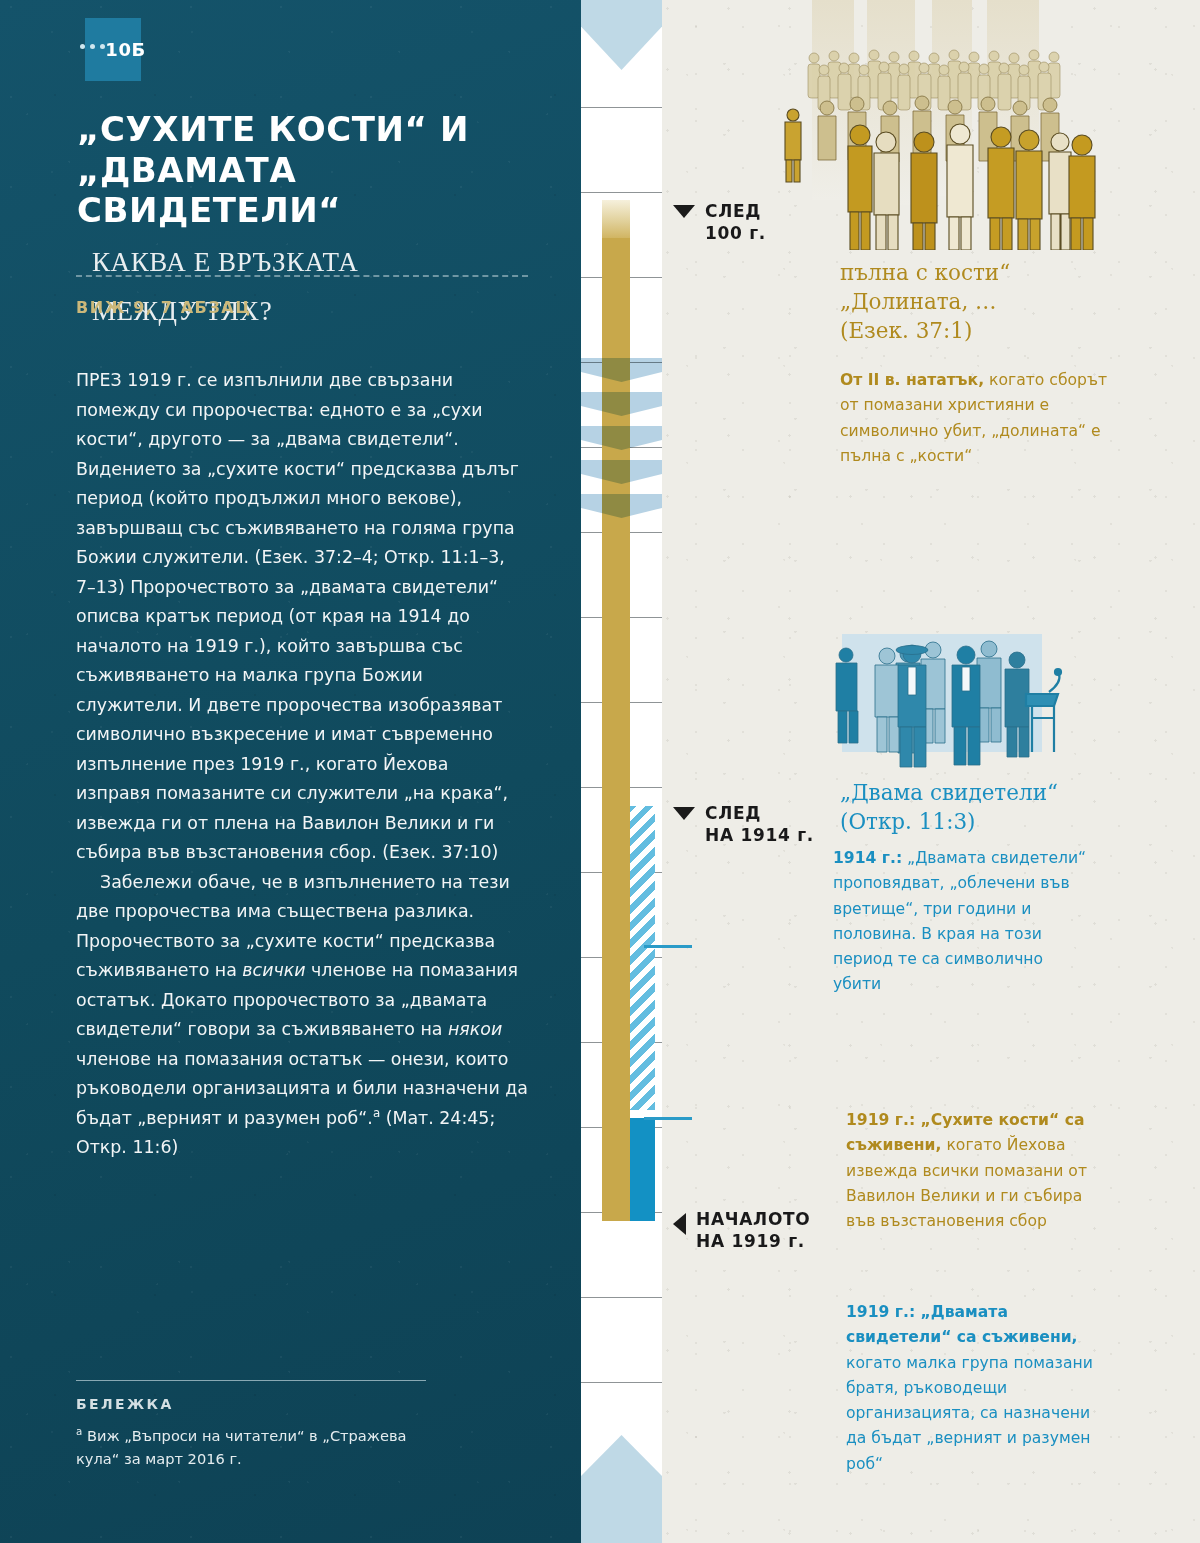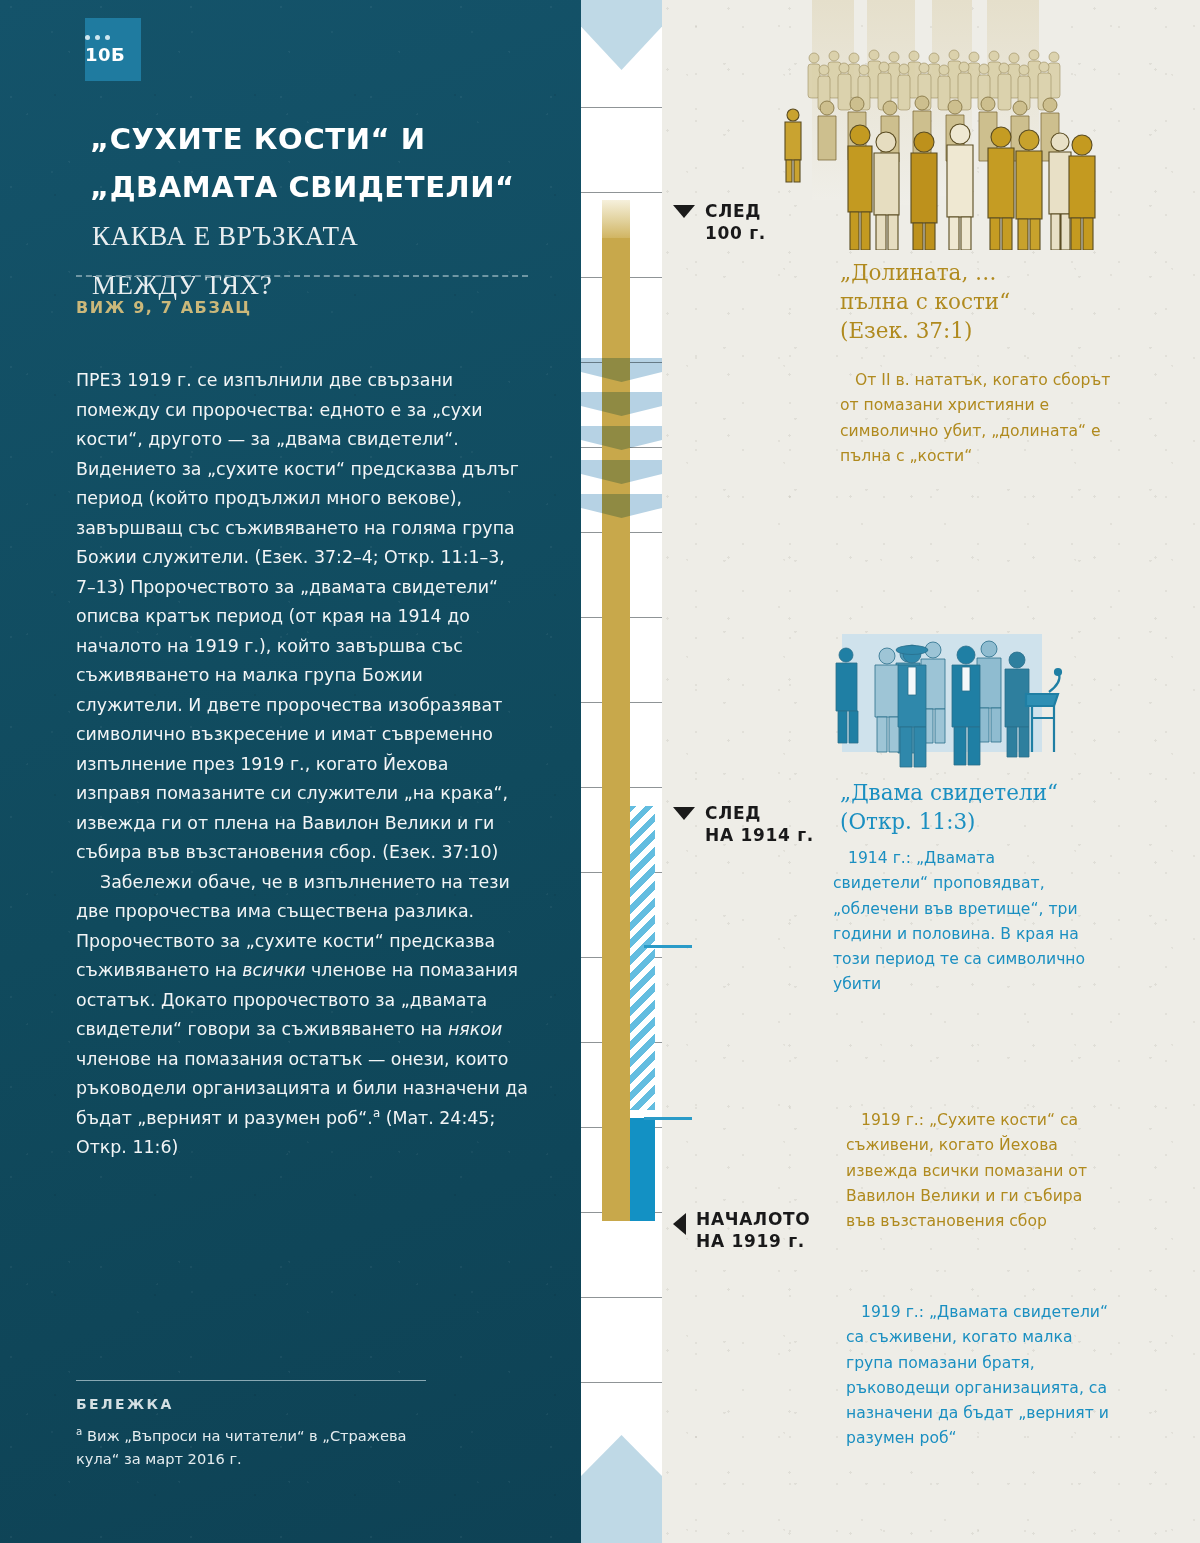--- a/index.html
+++ b/index.html
@@ -21,33 +21,33 @@
       radial-gradient(circle at 63% 47%, rgba(255,255,255,.05) 0 1px, transparent 1px),
       radial-gradient(circle at 81% 72%, rgba(255,255,255,.04) 0 1px, transparent 1px),
       radial-gradient(circle at 21% 88%, rgba(255,255,255,.05) 0 1px, transparent 1px),
       radial-gradient(circle at 55% 95%, rgba(0,0,0,.07) 0 1px, transparent 1px),
       linear-gradient(160deg,#14536a 0%,#104a5d 55%,#0e4255 100%);
     background-size:90px 90px,140px 140px,110px 110px,170px 170px,130px 130px,100px 100px,100% 100%;
   }
   .badge{
     position:absolute;left:85px;top:18px;width:56px;height:63px;
     background:#1f7ba0;
-    display:flex;flex-direction:column;justify-content:center;
+    display:flex;flex-direction:row;align-items:center;justify-content:center;
   }
   .badge .dots{display:flex;gap:5px;margin-bottom:6px;}
   .badge .dots i{width:5px;height:5px;border-radius:50%;background:#cfe6ef;display:block;}
   .badge .num{
     color:#ffffff;font-weight:bold;font-size:18px;letter-spacing:.5px;
     font-family:"DejaVu Sans", sans-serif;line-height:1;
   }
 
   .title-block{position:absolute;left:76px;top:108px;width:470px;}
   .title-l1,.title-l2{
-    color:#ffffff;font-weight:bold;font-size:29px;line-height:1.18;
-    letter-spacing:.6px;margin:14px;
+    color:#ffffff;font-weight:bold;font-size:34px;line-height:1.18;
+    letter-spacing:.6px;margin:1px;
   }
   .sub-l1,.sub-l2{
     color:#e9eef0;font-weight:normal;font-size:27px;line-height:1.2;
     letter-spacing:.6px;margin:16px;font-family:Liberation Serif, serif;
   }
   .dash-rule{
     position:absolute;left:76px;top:275px;width:452px;height:0;
     border-top:2px dashed #6f96a3;
   }
   .see-par{
@@ -136,21 +136,21 @@
   .cap-serif{
     position:absolute;color:#b08a1e;
     font-family:"DejaVu Serif", serif;font-size:21.5px;line-height:1.35;
   }
   .cap-serif.blue{color:#1a8fc1;}
   .cap-body{
     position:absolute;font-size:15.6px;line-height:1.62;
   }
   .cap-body.gold{color:#b08a1e;}
   .cap-body.blue{color:#1a8fc1;}
-  .cap-body b{font-weight:normal;margin-left:15px;}
+  .cap-body b{font-weight:bold;}
 </style>
 </head>
 <body>
 
 <div class="page">
 
   <div class="left-panel">
 
     <div class="badge">
       <div class="dots">
@@ -344,22 +344,22 @@
         </g>
         <g fill="#c9a330">
           <circle cx="21" cy="115" r="6"></circle>
             <path d="M13 122h16v38H13z"></path>
           <path d="M14 160h6v22h-6zM22 160h6v22h-6z"></path>
         </g>
       </g>
     </svg>
 
     <div class="cap-serif" style="left:178px;top:258px;width:320px;">
+      <div>пълна с кости“</div>
       <div>„Долината, …</div>
-      <div>пълна с кости“</div>
       <div>(Езек. 37:1)</div>
     </div>
     <div class="cap-body gold" style="left:178px;top:368px;width:272px;">
       <b>От II в. нататък,</b><span> когато сборът от помазани християни е символично убит, „долината“ е пълна с „кости“</span>
     </div>
 
     <svg class="illus" style="left:158px;top:622px;" width="320" height="160" viewBox="0 0 320 160">
       <rect x="22" y="12" width="200" height="118" fill="#cfe2ec"></rect>
       <g stroke="#2a6e8c" stroke-width="0.8">
         <g fill="#4f98b5">

